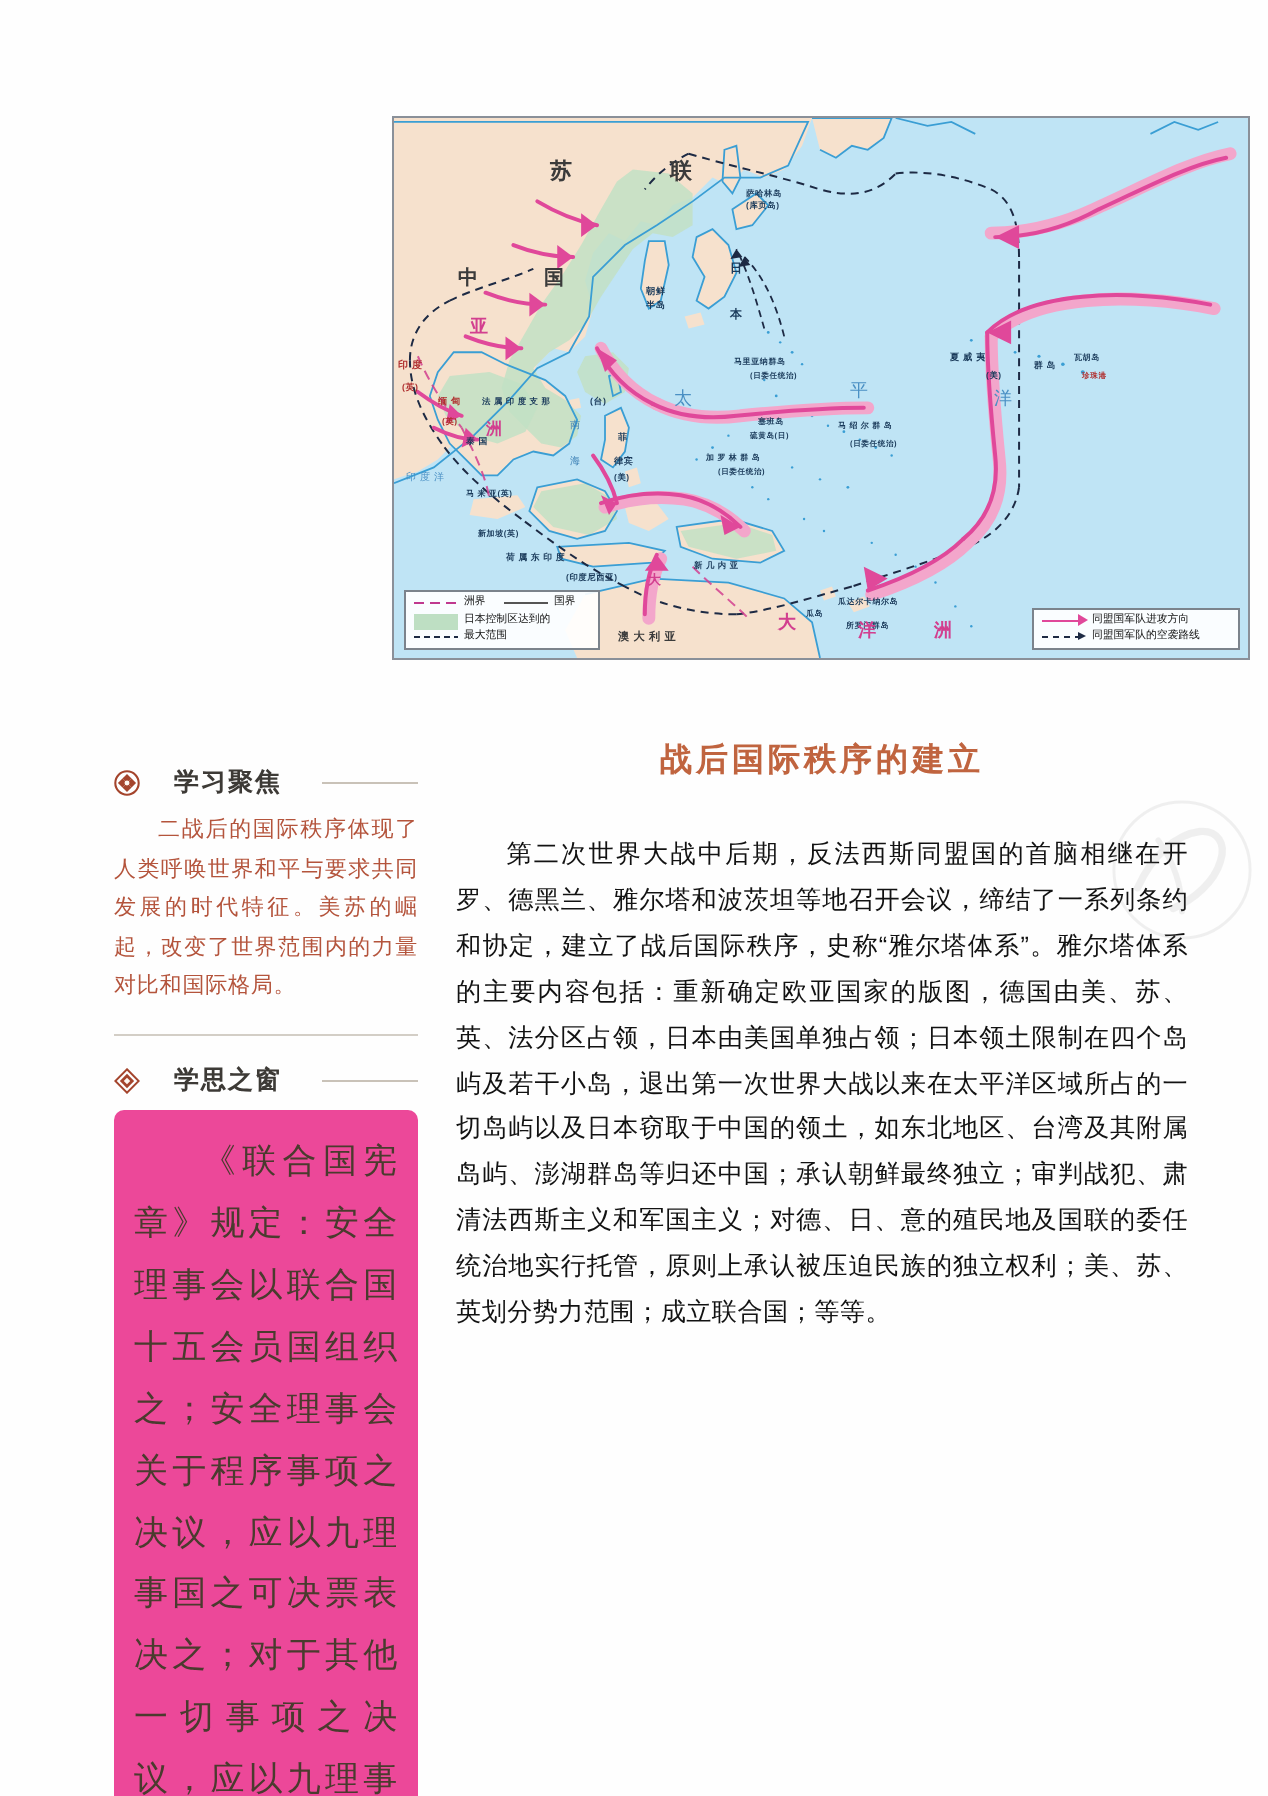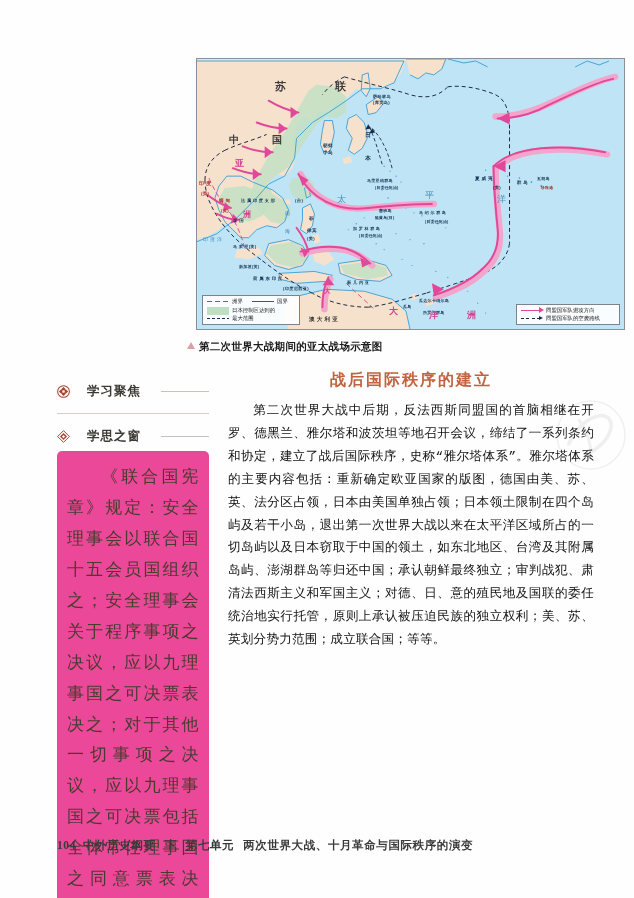--- a/index.html
+++ b/index.html
@@ -196,32 +196,32 @@
     left: 228px;
     top: 370px;
     width: 366px;
   }
   .section-title {
     font-size: 16px;
     font-weight: 700;
     color: #c0643f;
     text-align: center;
     letter-spacing: 2px;
-    margin: 0 0 9px 0;
+    margin: 0 0 25px 0;
     font-family: Liberation Mono, monospace;
   }
   .body-para {
     font-size: 12.6px;
     line-height: 1.82;
     text-align: justify;
     text-indent: 2em;
     color: #121212;
     margin: 0 0 0 0;
     letter-spacing: 0.2px;
-    font-family: Liberation Mono, monospace;
+    font-family: Liberation Sans, sans-serif;
   }
 
   
   .seal {
     position: absolute;
     right: 6px;
     top: 398px;
     width: 74px;
     height: 74px;
     opacity: 0.10;
@@ -524,40 +524,38 @@
           <span class="lg-sym sym-arrow-pink"></span>
           <span class="lg-txt">同盟国军队进攻方向</span>
         </div>
         <div class="lg-row">
           <span class="lg-sym sym-arrow-dash"></span>
           <span class="lg-txt">同盟国军队的空袭路线</span>
         </div>
       </div>
     </div>
 
-    <div class="map-caption">
-      <span class="caption-tri"></span><span>第二次世界大战期间的亚太战场示意图</span>
-    </div>
   </div>
 
   <div class="sidebar">
 
     <div class="side-section">
       <div class="side-head">
         <svg class="ornament" viewBox="0 0 20 20">
           <circle cx="10" cy="10" r="9" fill="none" stroke="#a4442c" stroke-width="1.6"></circle>
           <path d="M10,3 L13.5,6.5 L10,10 L6.5,6.5 Z" fill="#a4442c"></path>
           <path d="M17,10 L13.5,13.5 L10,10 L13.5,6.5 Z" fill="#a4442c"></path>
           <path d="M10,17 L6.5,13.5 L10,10 L13.5,13.5 Z" fill="#a4442c"></path>
           <path d="M3,10 L6.5,6.5 L10,10 L6.5,13.5 Z" fill="#a4442c"></path>
           <circle cx="10" cy="10" r="1.9" fill="#fdf6ef"></circle>
         </svg>
         <span class="side-head-title">学习聚焦</span>
         <span class="side-head-rule"></span>
       </div>
+      <div class="side-text">二战后的国际秩序体现了人类呼唤世界和平与要求共同发展的时代特征。美苏的崛起，改变了世界范围内的力量对比和国际格局。</div>
       <div class="side-rule-bottom"></div>
     </div>
 
     <div class="side-section">
       <div class="side-head">
         <svg class="ornament" viewBox="0 0 20 20">
           <path d="M10,1 L19,10 L10,19 L1,10 Z" fill="none" stroke="#a4442c" stroke-width="1.5"></path>
           <path d="M10,4.5 L15.5,10 L10,15.5 L4.5,10 Z" fill="#a4442c"></path>
           <path d="M10,7.5 L12.5,10 L10,12.5 L7.5,10 Z" fill="#fdf6ef"></path>
         </svg>
@@ -573,17 +571,14 @@
     <h2 class="section-title">战后国际秩序的建立</h2>
     <p class="body-para">第二次世界大战中后期，反法西斯同盟国的首脑相继在开罗、德黑兰、雅尔塔和波茨坦等地召开会议，缔结了一系列条约和协定，建立了战后国际秩序，史称“雅尔塔体系”。雅尔塔体系的主要内容包括：重新确定欧亚国家的版图，德国由美、苏、英、法分区占领，日本由美国单独占领；日本领土限制在四个岛屿及若干小岛，退出第一次世界大战以来在太平洋区域所占的一切岛屿以及日本窃取于中国的领土，如东北地区、台湾及其附属岛屿、澎湖群岛等归还中国；承认朝鲜最终独立；审判战犯、肃清法西斯主义和军国主义；对德、日、意的殖民地及国联的委任统治地实行托管，原则上承认被压迫民族的独立权利；美、苏、英划分势力范围；成立联合国；等等。</p>
   </div>
 
   <svg class="seal" viewBox="0 0 100 100">
     <circle cx="50" cy="50" r="46" fill="none" stroke="#777" stroke-width="2"></circle>
     <path d="M20,62 C30,40 46,26 62,24 C74,23 80,32 76,44 C72,58 58,70 44,76" fill="none" stroke="#777" stroke-width="5" stroke-linecap="round"></path>
     <path d="M34,30 C44,44 50,60 50,78" fill="none" stroke="#777" stroke-width="4" stroke-linecap="round"></path>
   </svg>
 
-  <div class="footer">
-    <span class="pg">104</span><span>中外历史纲要</span><span class="sep"></span><span>下</span><span class="sep"></span><span>第七单元</span><span class="sep"></span><span>两次世界大战、十月革命与国际秩序的演变</span>
-  </div>
 
 </div>
 
 </body></html>

